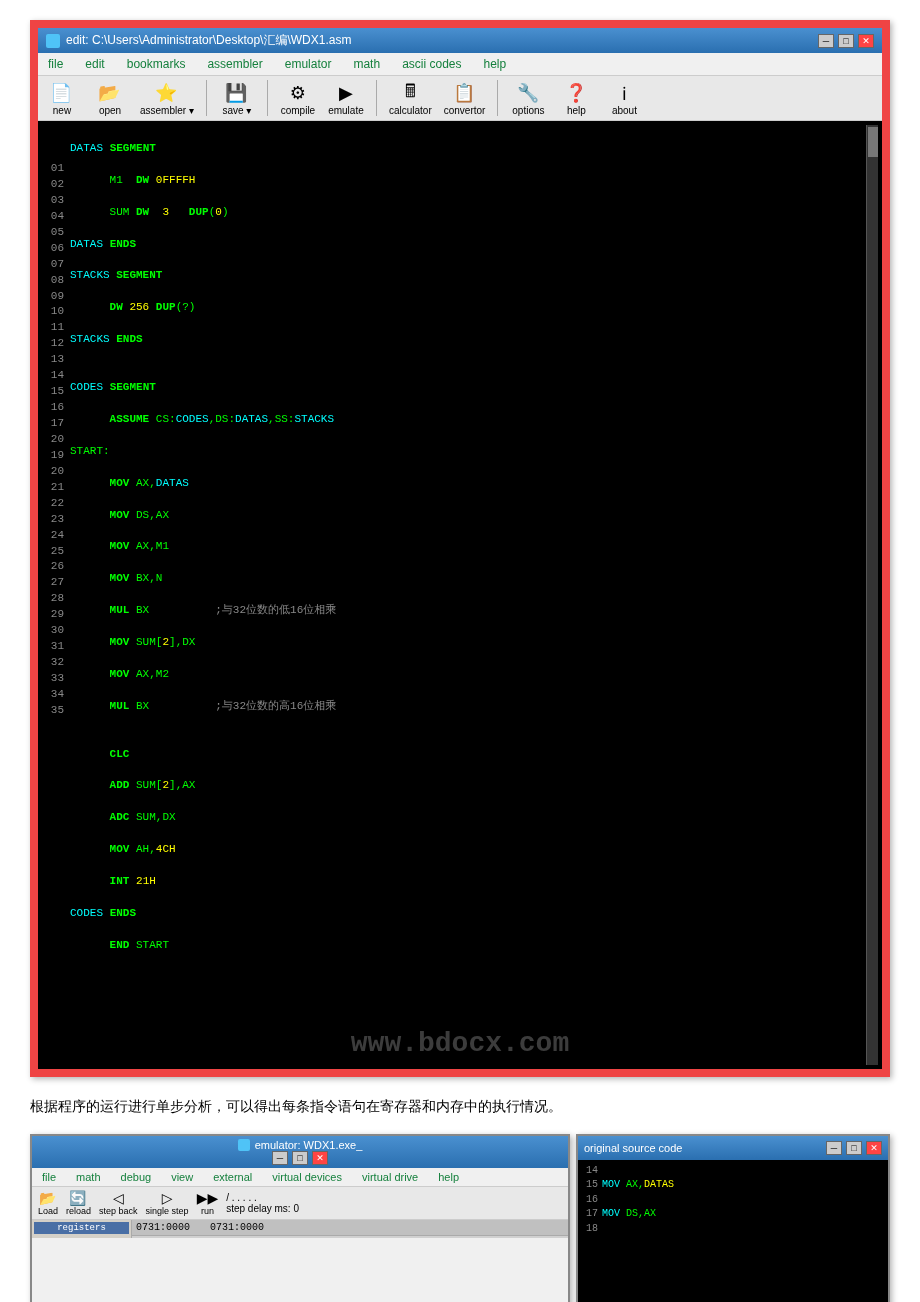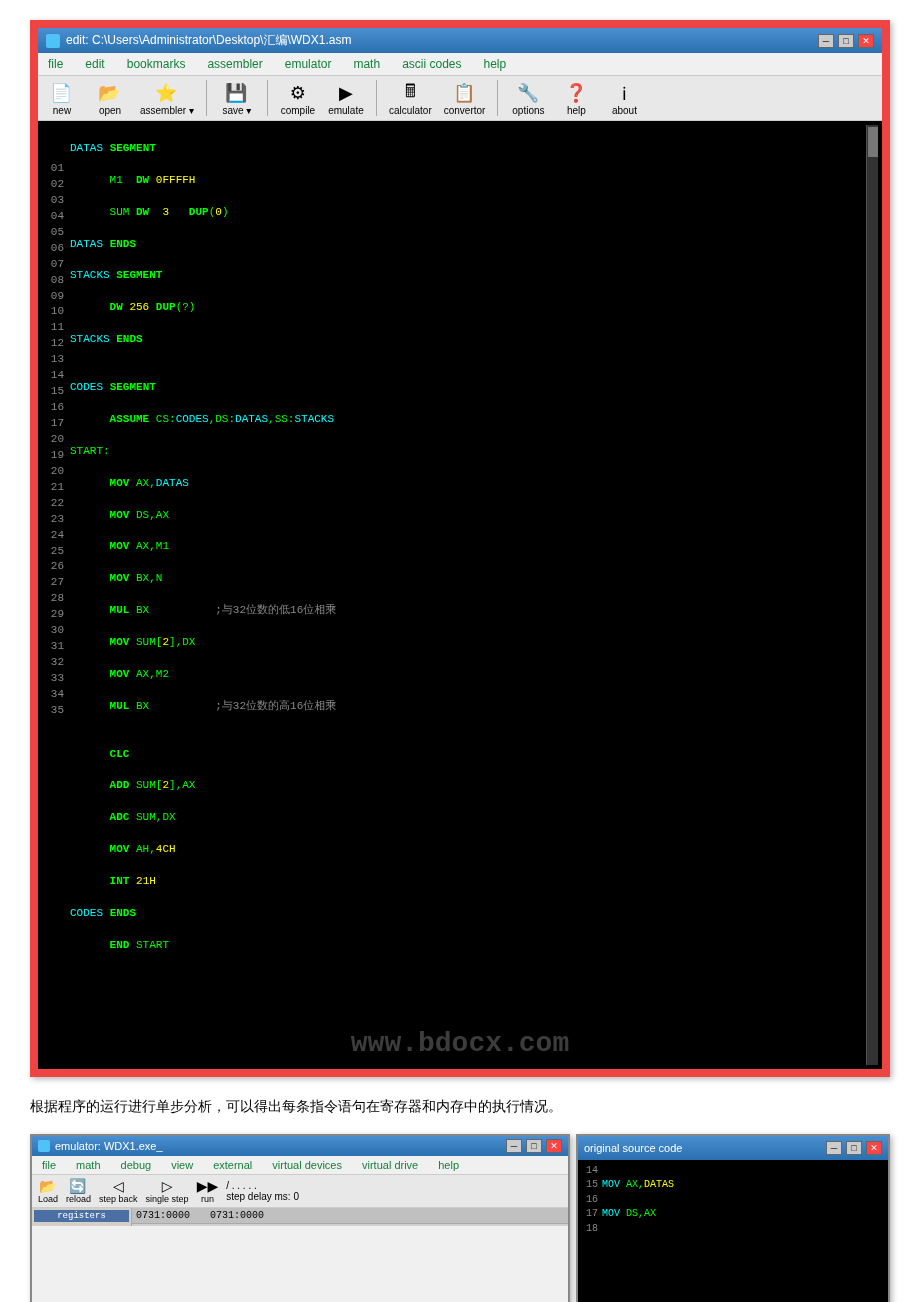--- a/index.html
+++ b/index.html
@@ -207,20 +207,21 @@
     }
 
     .emu-titlebar {
       background: linear-gradient(to bottom, #4a90d0, #2a6fb0);
       color: #fff;
       font-size: 11px;
       padding: 3px 6px;
       display: flex;
       align-items: center;
       justify-content: space-between;
+      flex-direction: column;
     }
 
     .emu-menubar {
       background: #f0f0f0;
       border-bottom: 1px solid #ccc;
       padding: 1px 4px;
       display: flex;
       gap: 8px;
       font-size: 11px;
     }

